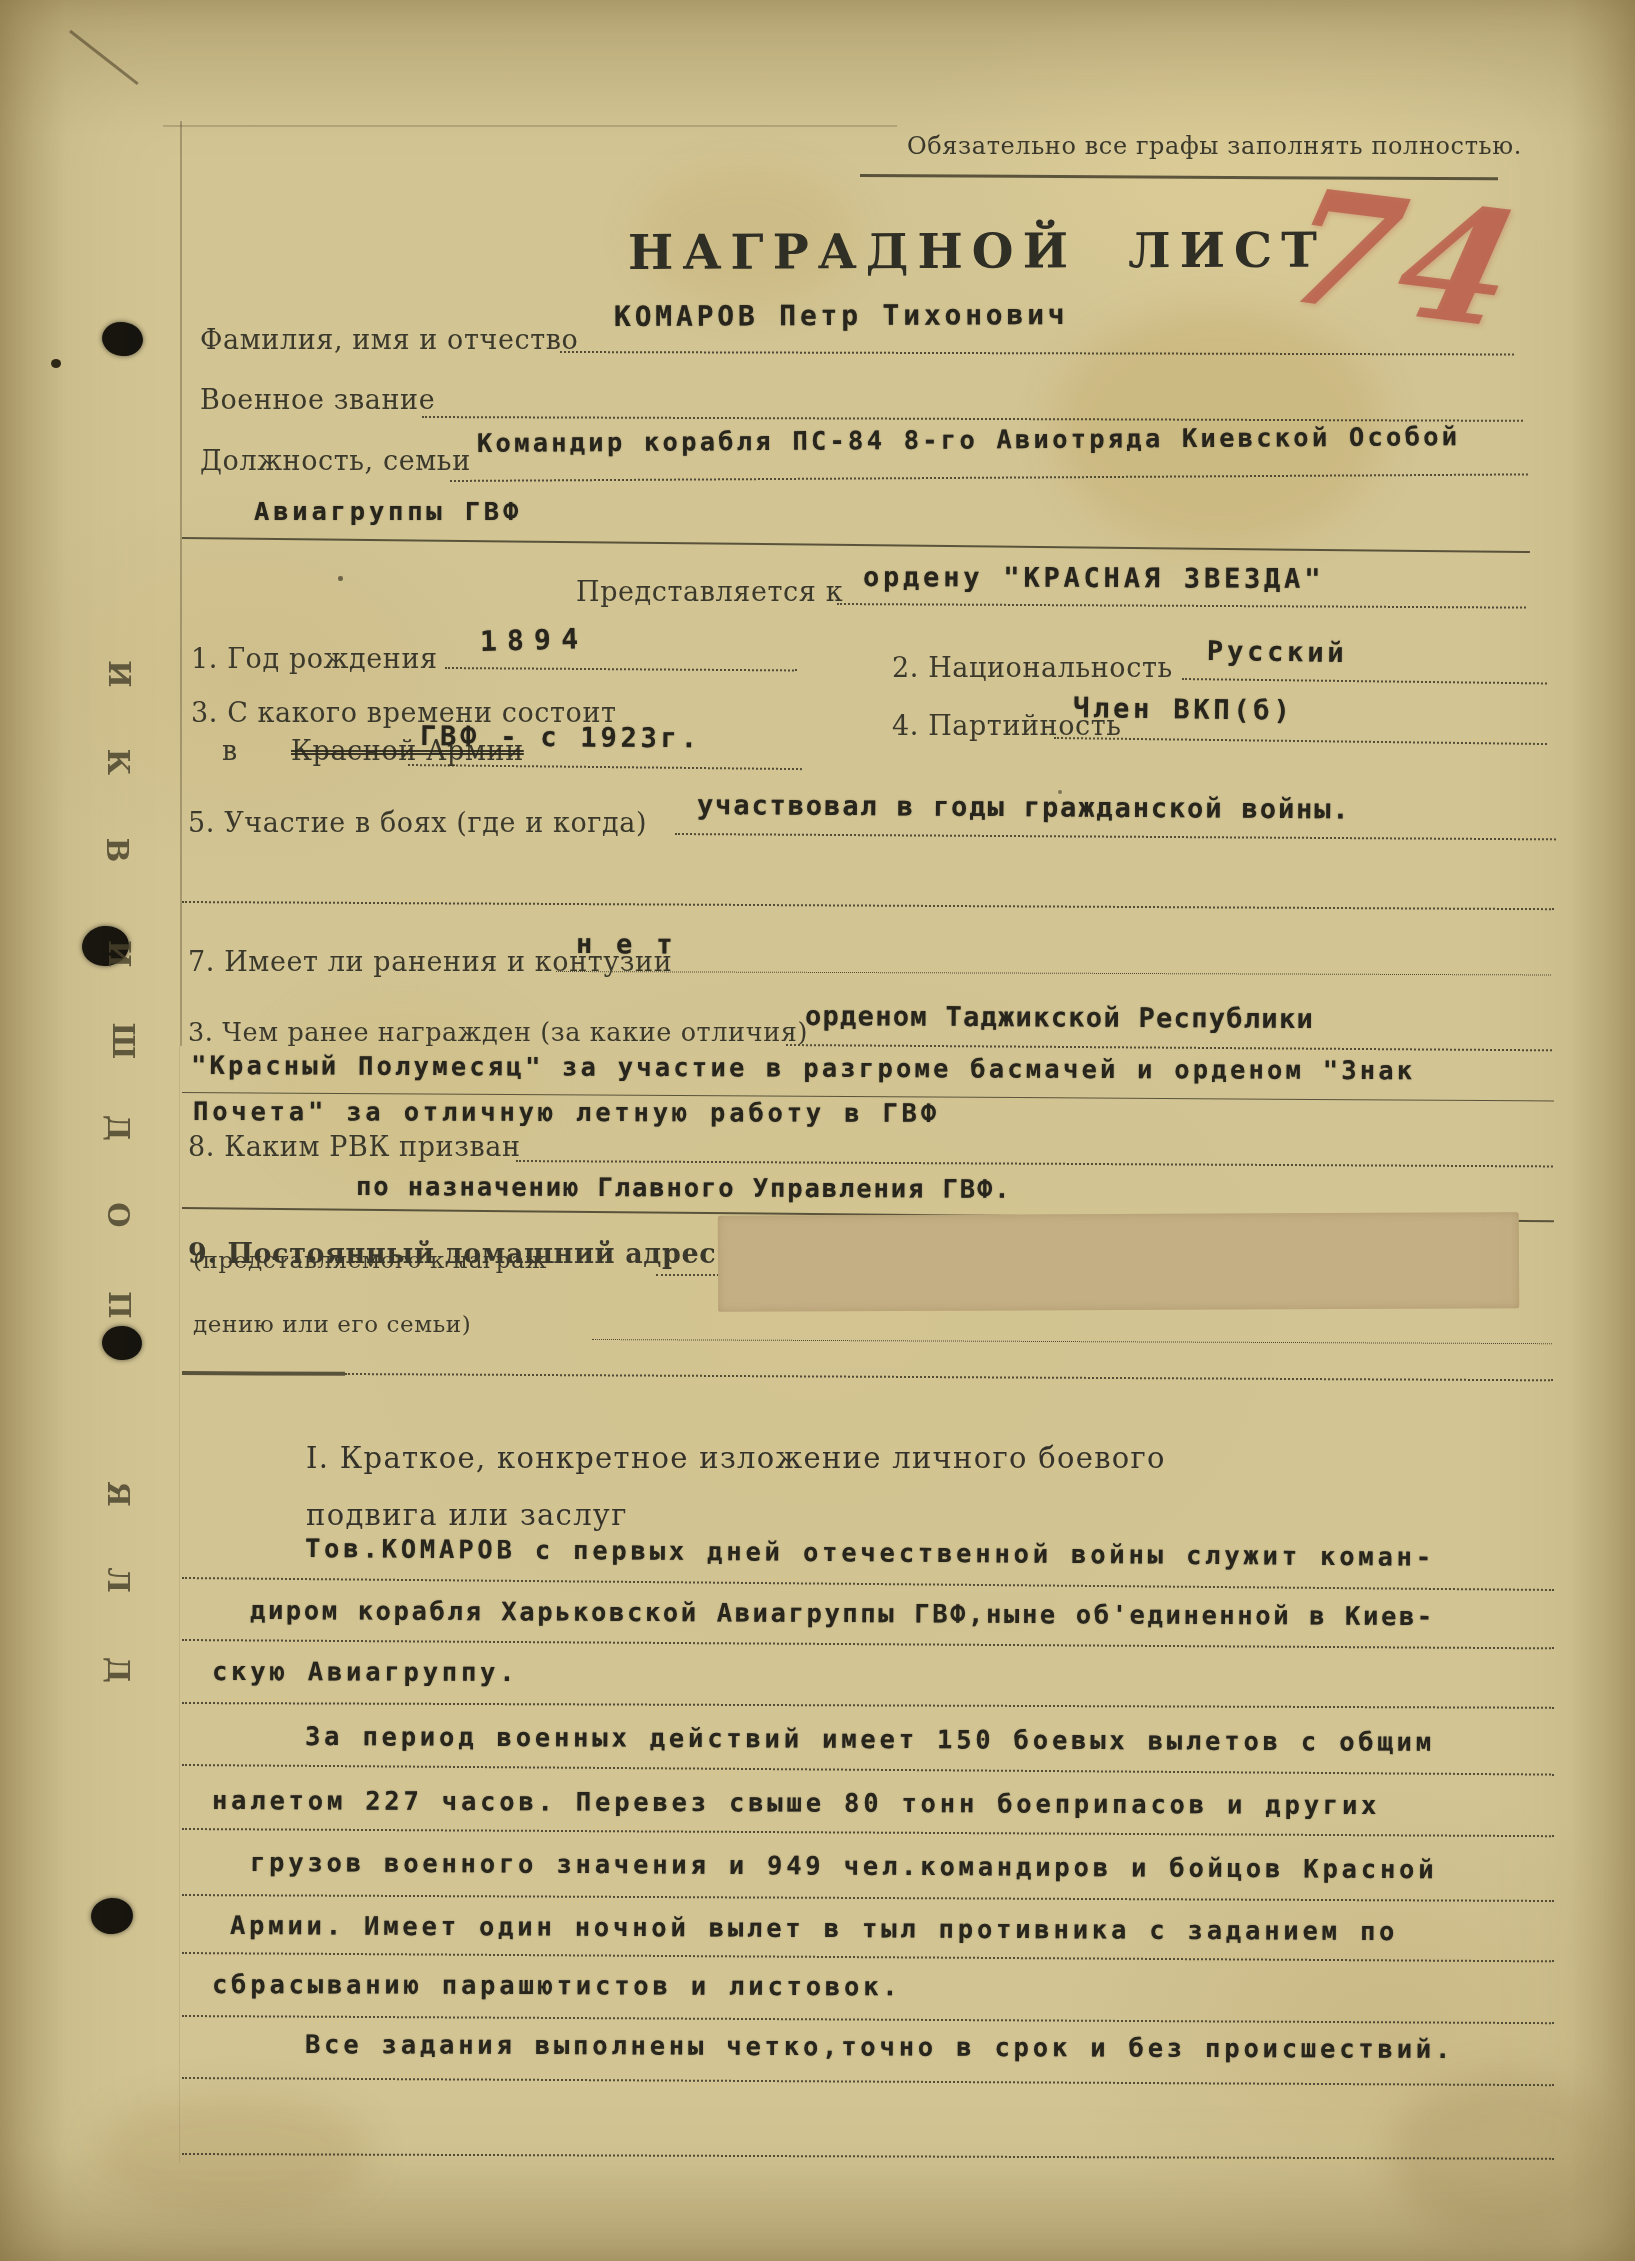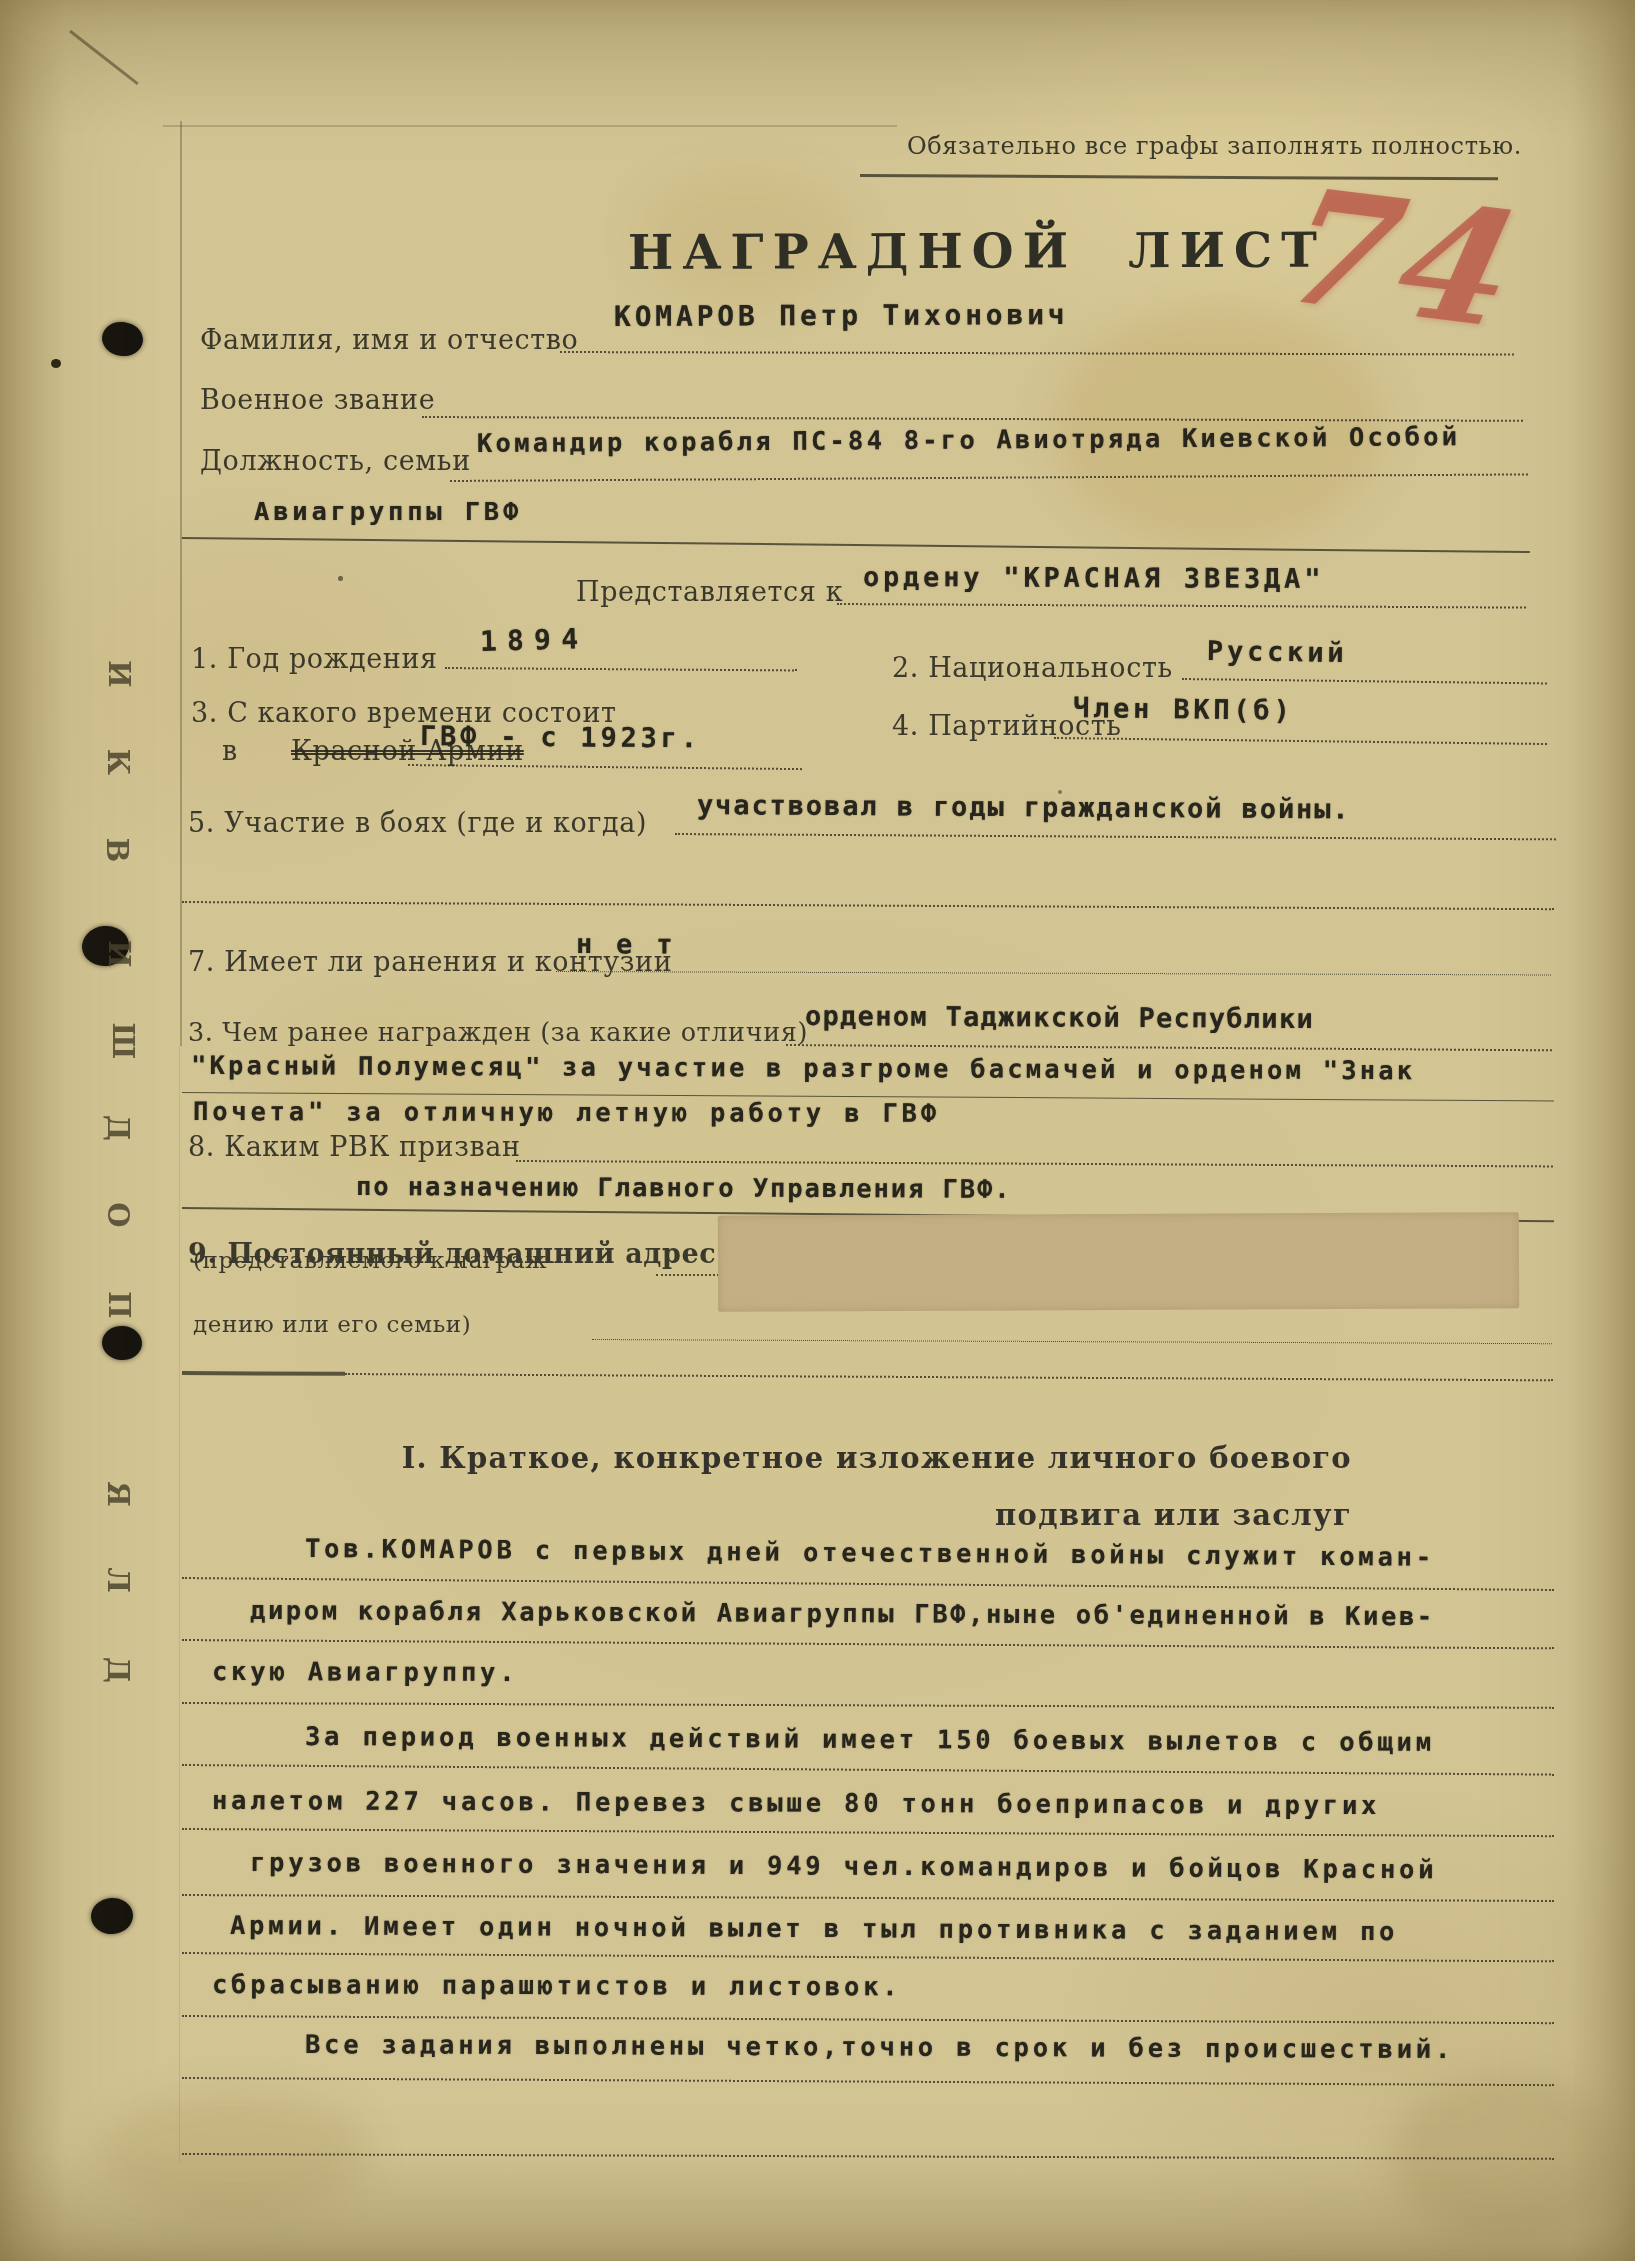--- a/index.html
+++ b/index.html
@@ -28,22 +28,22 @@
   .hole{position:absolute;background:#17150f;border-radius:50%;box-shadow:0 0 5.7px rgba(23,21,15,.65);}
   .stain{position:absolute;border-radius:50%;filter:blur(18px);pointer-events:none;}
   .mletter{position:absolute;font-family:"DejaVu Serif", serif;font-weight:700;font-size:29px;
      color:rgba(72,66,44,.82);transform:rotate(90deg);}
   .speck{position:absolute;background:#2a2517;border-radius:50%;}
   .redmark{position:absolute;left:1289px;top:180px;font-family:"DejaVu Serif", serif;
      font-style:italic;font-weight:700;font-size:158px;line-height:1;color:rgba(185,90,73,.8);
      transform:rotate(7deg) skewX(-6deg);text-shadow:1.9px 1.9px 5.7px rgba(185,90,73,.3);letter-spacing:3.8px;}
   .patch{position:absolute;left:718px;top:1214px;width:801px;height:96px;background:#c4af85;
      border-radius:2.6px;transform:rotate(-.25deg);box-shadow:0 0 9px rgba(150,125,80,.45) inset;}
-  .heading{position:absolute;left:306px;width:1046px;text-align:right;font-family:"DejaVu Serif", serif;
-     font-weight:700;color:#34322a;font-size:29px;letter-spacing:1.3px;}
+  .heading{position:absolute;left:306px;width:1046px;text-align:left;font-family:"DejaVu Serif", serif;
+     font-weight:400;color:#34322a;font-size:29px;letter-spacing:1.3px;}
 </style>
 </head>
 <body>
 
 <div class="page">
 
   <div class="stain" style="left:1053px;top:306px;width:332px;height:242px;background:rgba(178,138,52,.17);"></div>
   <div class="stain" style="left:638px;top:166px;width:217px;height:140px;background:rgba(178,138,52,.13);"></div>
   <div class="stain" style="left:96px;top:2093px;width:274px;height:121px;background:rgba(130,98,36,.14);"></div>
   <div class="stain" style="left:1391px;top:2074px;width:230px;height:166px;background:rgba(120,92,36,.16);"></div>

